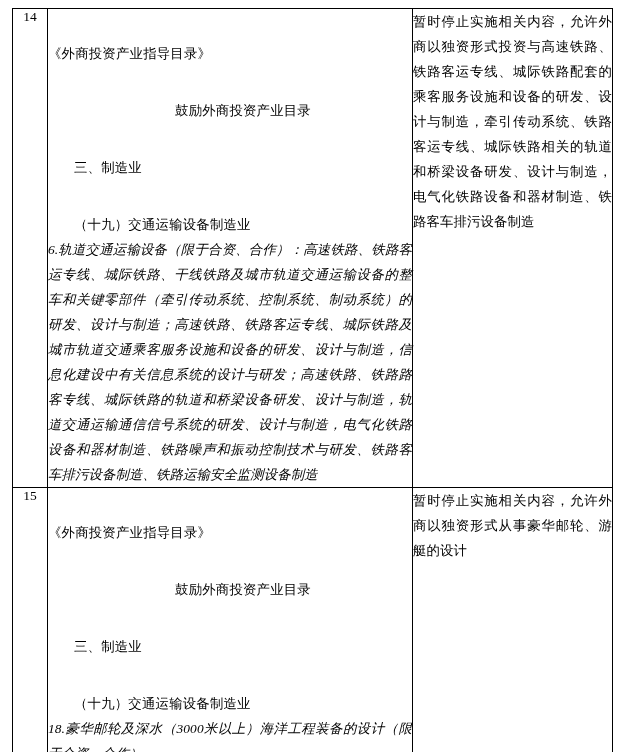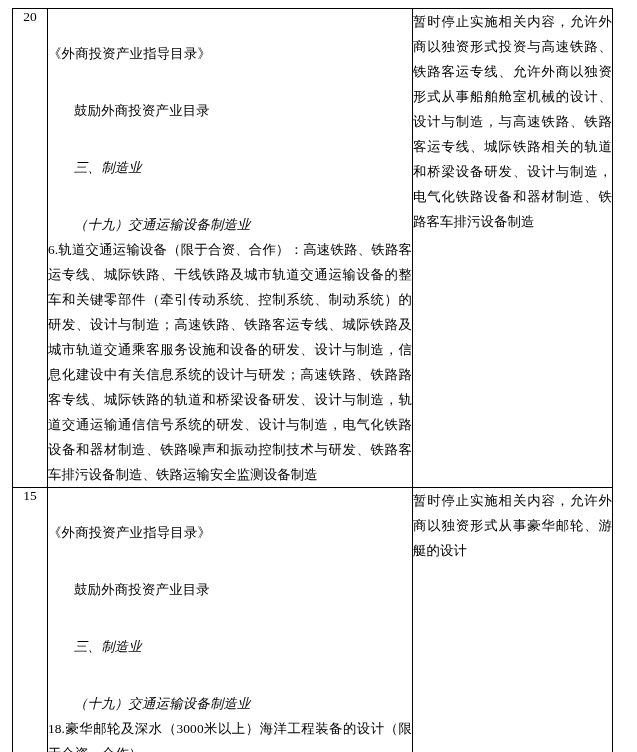--- a/index.html
+++ b/index.html
@@ -54,51 +54,52 @@
     letter-spacing: 0.2px;
     white-space: nowrap;
     margin-top: 32px;
   }
   .para {
     font-size: 13.4px;
     line-height: 25px;
     letter-spacing: 0.1px;
     text-align: justify;
     text-justify: inter-ideograph;
+    font-style: italic;
   }
-  .indent1 { padding-left: 26px; }
-  .indent2 { padding-left: 26px; font-style: italic; }
+  .indent1 { padding-left: 26px; text-align: center; }
+  .indent2 { padding-left: 26px; }
   .note-text {
     font-size: 13.4px;
     line-height: 25px;
     letter-spacing: 0.1px;
     text-align: justify;
     text-justify: inter-ideograph;
   }
   .row14 td.body-cell { height: 355px; }
   .row15 td.body-cell { height: 185px; }
   .row16 td.body-cell { height: 125px; }
 </style>
 </head>
 <body>
 
 <div class="page">
   <table class="doc-table">
     <tbody>
       <tr class="row14">
-        <td class="num-cell">20</td>
+        <td class="num-cell">14</td>
         <td class="body-cell">
           <div class="line">《外商投资产业指导目录》</div>
           <div class="line indent1">鼓励外商投资产业目录</div>
           <div class="line indent2">三、制造业</div>
           <div class="line indent2">（十九）交通运输设备制造业</div>
           <div class="para">6.轨道交通运输设备（限于合资、合作）：高速铁路、铁路客运专线、城际铁路、干线铁路及城市轨道交通运输设备的整车和关键零部件（牵引传动系统、控制系统、制动系统）的研发、设计与制造；高速铁路、铁路客运专线、城际铁路及城市轨道交通乘客服务设施和设备的研发、设计与制造，信息化建设中有关信息系统的设计与研发；高速铁路、铁路路客专线、城际铁路的轨道和桥梁设备研发、设计与制造，轨道交通运输通信信号系统的研发、设计与制造，电气化铁路设备和器材制造、铁路噪声和振动控制技术与研发、铁路客车排污设备制造、铁路运输安全监测设备制造</div>
         </td>
         <td class="note-cell">
-          <div class="note-text">暂时停止实施相关内容，允许外商以独资形式投资与高速铁路、铁路客运专线、允许外商以独资形式从事船舶舱室机械的设计、设计与制造，与高速铁路、铁路客运专线、城际铁路相关的轨道和桥梁设备研发、设计与制造，电气化铁路设备和器材制造、铁路客车排污设备制造</div>
+          <div class="note-text">暂时停止实施相关内容，允许外商以独资形式投资与高速铁路、铁路客运专线、城际铁路配套的乘客服务设施和设备的研发、设计与制造，牵引传动系统、铁路客运专线、城际铁路相关的轨道和桥梁设备研发、设计与制造，电气化铁路设备和器材制造、铁路客车排污设备制造</div>
         </td>
       </tr>
       <tr class="row15">
         <td class="num-cell">15</td>
         <td class="body-cell">
           <div class="line">《外商投资产业指导目录》</div>
           <div class="line indent1">鼓励外商投资产业目录</div>
           <div class="line indent2">三、制造业</div>
           <div class="line indent2">（十九）交通运输设备制造业</div>
           <div class="para">18.豪华邮轮及深水（3000米以上）海洋工程装备的设计（限于合资、合作）</div>

